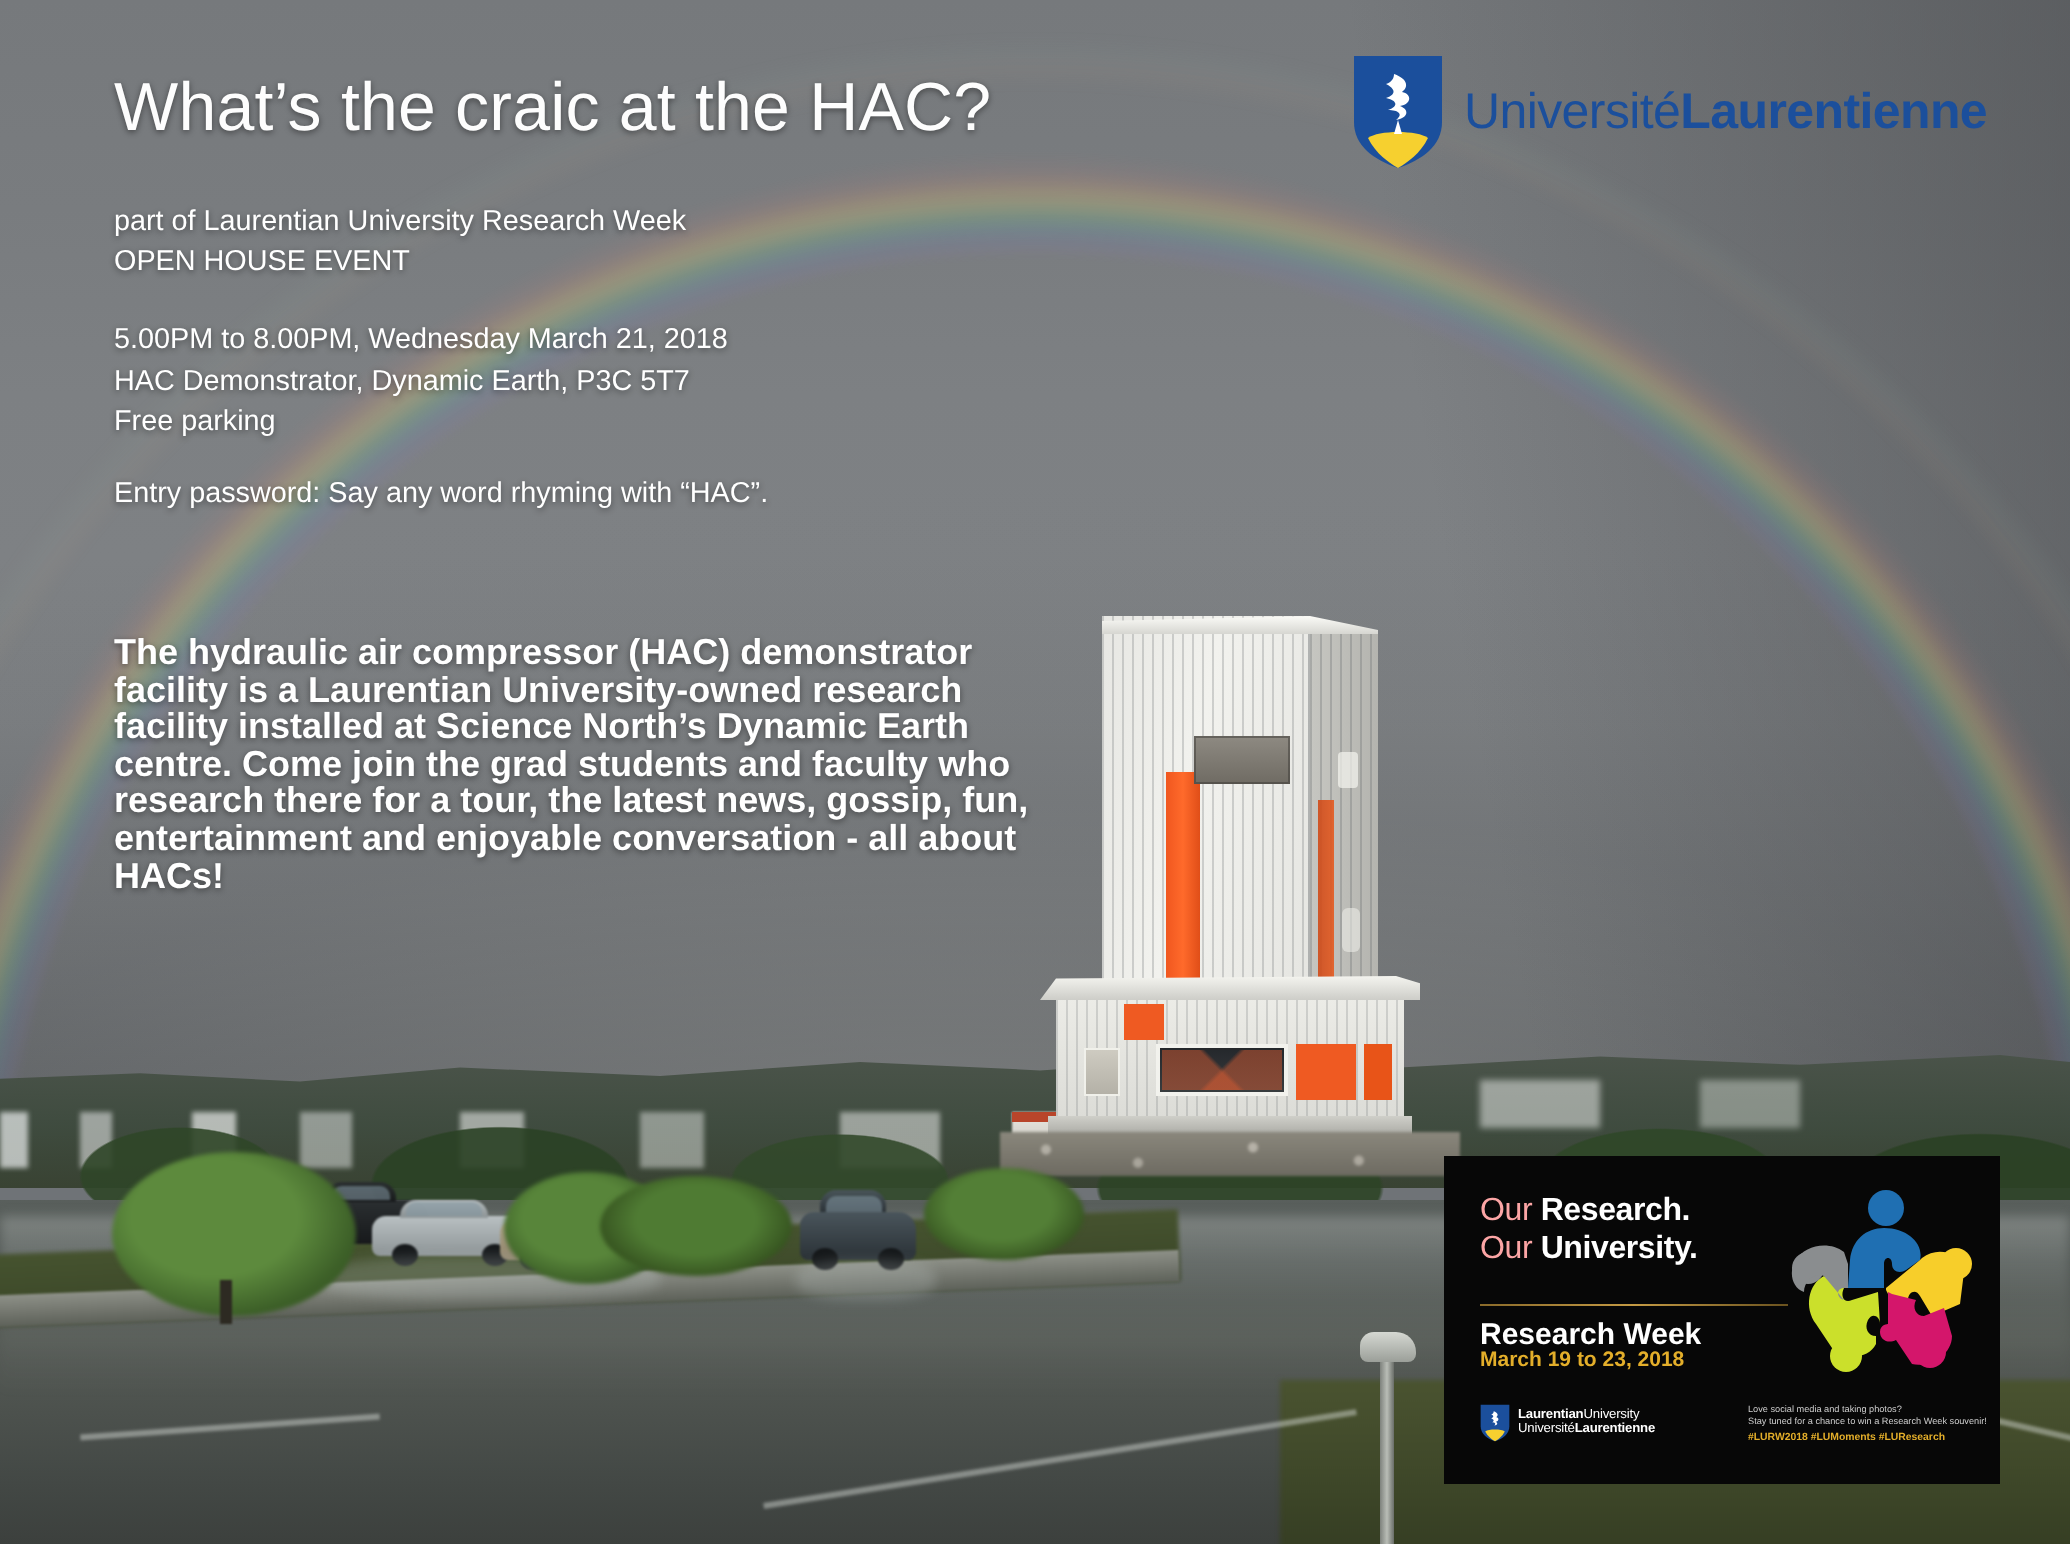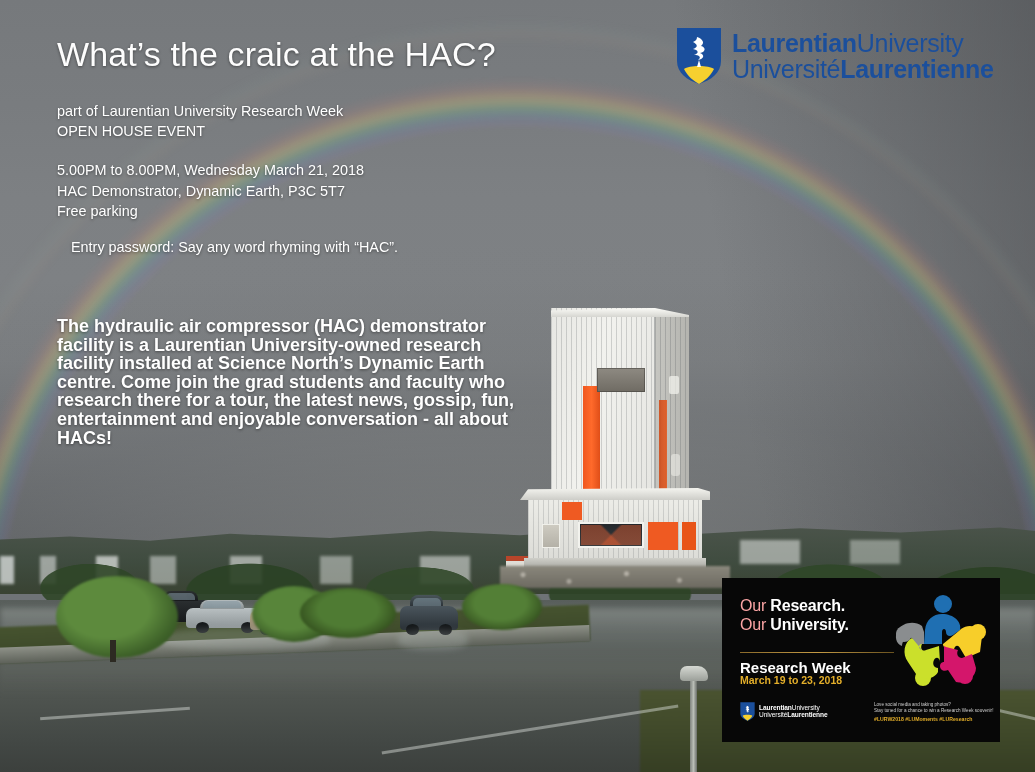--- a/index.html
+++ b/index.html
@@ -218,21 +218,21 @@
 
   
   .txt{position:absolute;color:#fff;text-shadow:0 1px 3px rgba(0,0,0,.45);}
   .title{
     left:57px;top:35px;
     font-size:34px;font-weight:400;letter-spacing:.1px;
     color:#fdfdfd;
   }
   .block-a{left:57px;top:101px;font-size:14.4px;line-height:20px;font-weight:400;}
   .block-b{left:57px;top:160px;font-size:14.4px;line-height:20.5px;font-weight:400;}
-  .block-c{left:57px;top:237px;font-size:14.4px;line-height:20px;font-weight:400;margin-left:14px;}
+  .block-c{left:57px;top:237px;font-size:14.4px;line-height:20px;font-weight:400;}
   .block-d{left:57px;top:317px;font-size:18px;line-height:18.6px;font-weight:700;width:460px;}
   .block-a div,.block-b div,.block-c div,.block-d div{white-space:nowrap;}
   .block-d div{white-space:normal;}
 
   
   .lu-logo{position:absolute;left:676px;top:27px;width:330px;height:58px;display:flex;align-items:center;gap:10px;}
   .lu-shield{width:46px;height:58px;flex:0 0 auto;}
   .lu-words{display:flex;flex-direction:column;justify-content:center;line-height:1.0;}
   .lu-l1,.lu-l2{font-size:25px;color:#1b4f9c;letter-spacing:-.3px;white-space:nowrap;}
   .lu-l1 b,.lu-l2 b{font-weight:700;}
@@ -381,21 +381,20 @@
   </div>
 
   <div class="lu-logo">
     <svg class="lu-shield" viewBox="0 0 46 58">
       <path d="M1 1 H45 V34 C45 46 35 53 23 57 C11 53 1 46 1 34 Z" fill="#1B4F9C"></path>
       <path d="M8 42 C13 38 33 38 38 42 C34 50 28 54 23 57 C18 54 12 50 8 42 Z" fill="#F6D02F"></path>
       <path d="M21 10 C27 12 29 16 25 19 C30 20 30 25 24 26 C29 28 28 32 22 33 C26 30 23 28 18 28 C24 26 22 23 17 22 C23 20 21 17 17 15 C20 14 21 12 21 10 Z" fill="#FFFFFF"></path>
       <path d="M23 33 L21 40 L25 40 Z" fill="#FFFFFF"></path>
     </svg>
     <div class="lu-words">
-      <div class="lu-l1"><b>Laurentian</b><span>University</span></div>
       <div class="lu-l2"><span>Université</span><b>Laurentienne</b></div>
     </div>
   </div>
 
   <div class="badge">
 
     <div class="badge-left">
       <div class="bh"><span>Our </span><b>Research.</b></div>
       <div class="bh"><span>Our </span><b>University.</b></div>
     </div>

